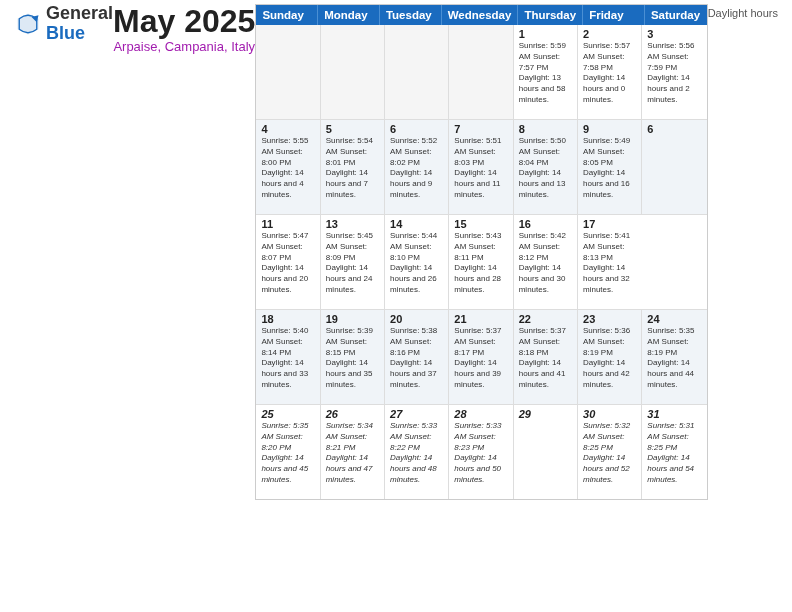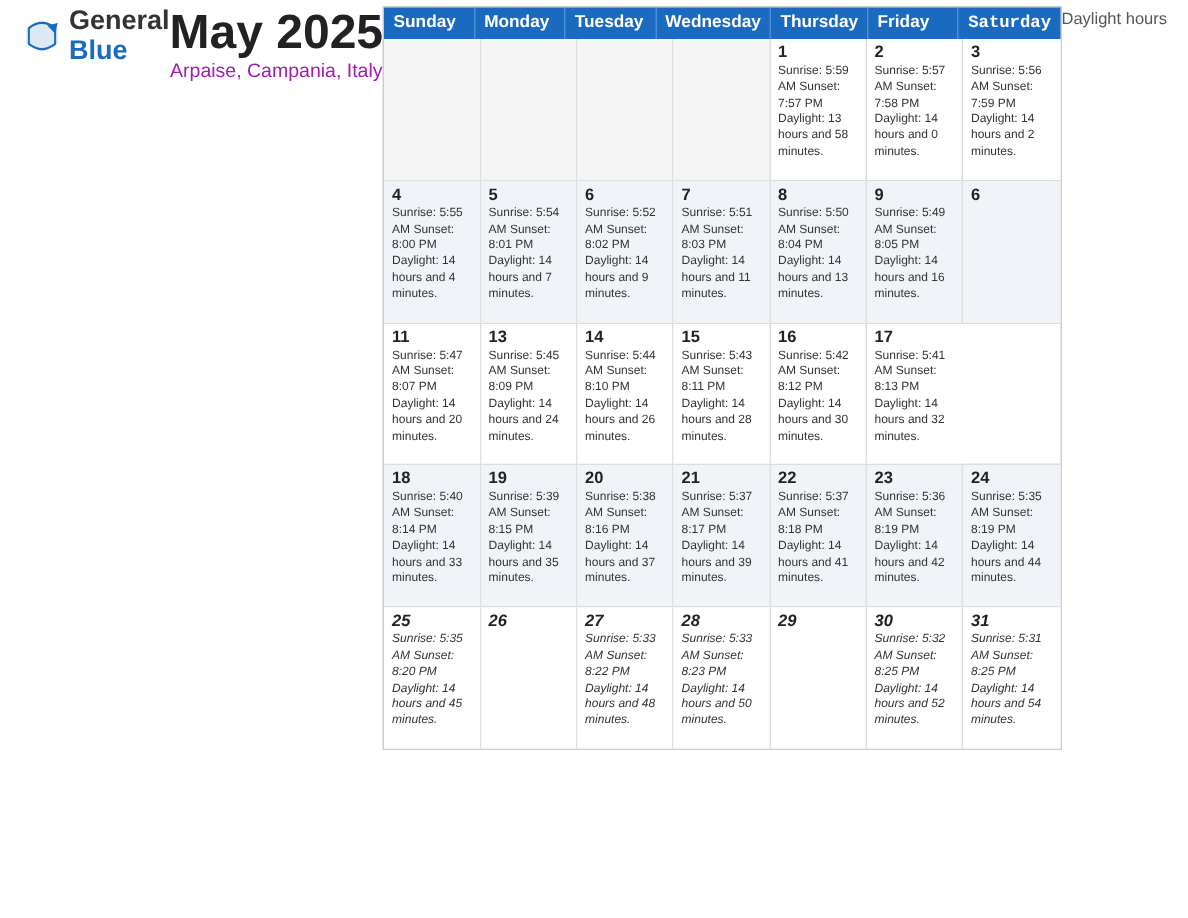--- a/index.html
+++ b/index.html
@@ -64,21 +64,21 @@
       background: #1a6bbf;
     }
     .cal-header-cell {
       color: #fff;
       font-size: 11.5px;
       font-weight: bold;
       padding: 4px 6px;
       text-align: left;
       border-right: 1px solid #4a8fd4;
     }
-    .cal-header-cell:last-child { border-right: none; font-family: Liberation Mono, monospace; }
+    .cal-header-cell:last-child { border-right: none; }
     .cal-body {
       flex: 1;
       display: flex;
       flex-direction: column;
     }
     .cal-row {
       display: grid;
       grid-template-columns: repeat(7, 1fr);
       flex: 1;
       border-bottom: 1px solid #ddd;
@@ -319,20 +319,24 @@
         <div class="cal-row">
           <div class="cal-cell">
             <span class="day-num">25</span>
             <div class="cell-info">Sunrise: 5:35 AM
 Sunset: 8:20 PM
 Daylight: 14 hours
 and 45 minutes.</div>
           </div>
           <div class="cal-cell">
             <span class="day-num">26</span>
+            <div class="cell-info">Sunrise: 5:34 AM
+Sunset: 8:21 PM
+Daylight: 14 hours
+and 47 minutes.</div>
           </div>
           <div class="cal-cell">
             <span class="day-num">27</span>
             <div class="cell-info">Sunrise: 5:33 AM
 Sunset: 8:22 PM
 Daylight: 14 hours
 and 48 minutes.</div>
           </div>
           <div class="cal-cell">
             <span class="day-num">28</span>

